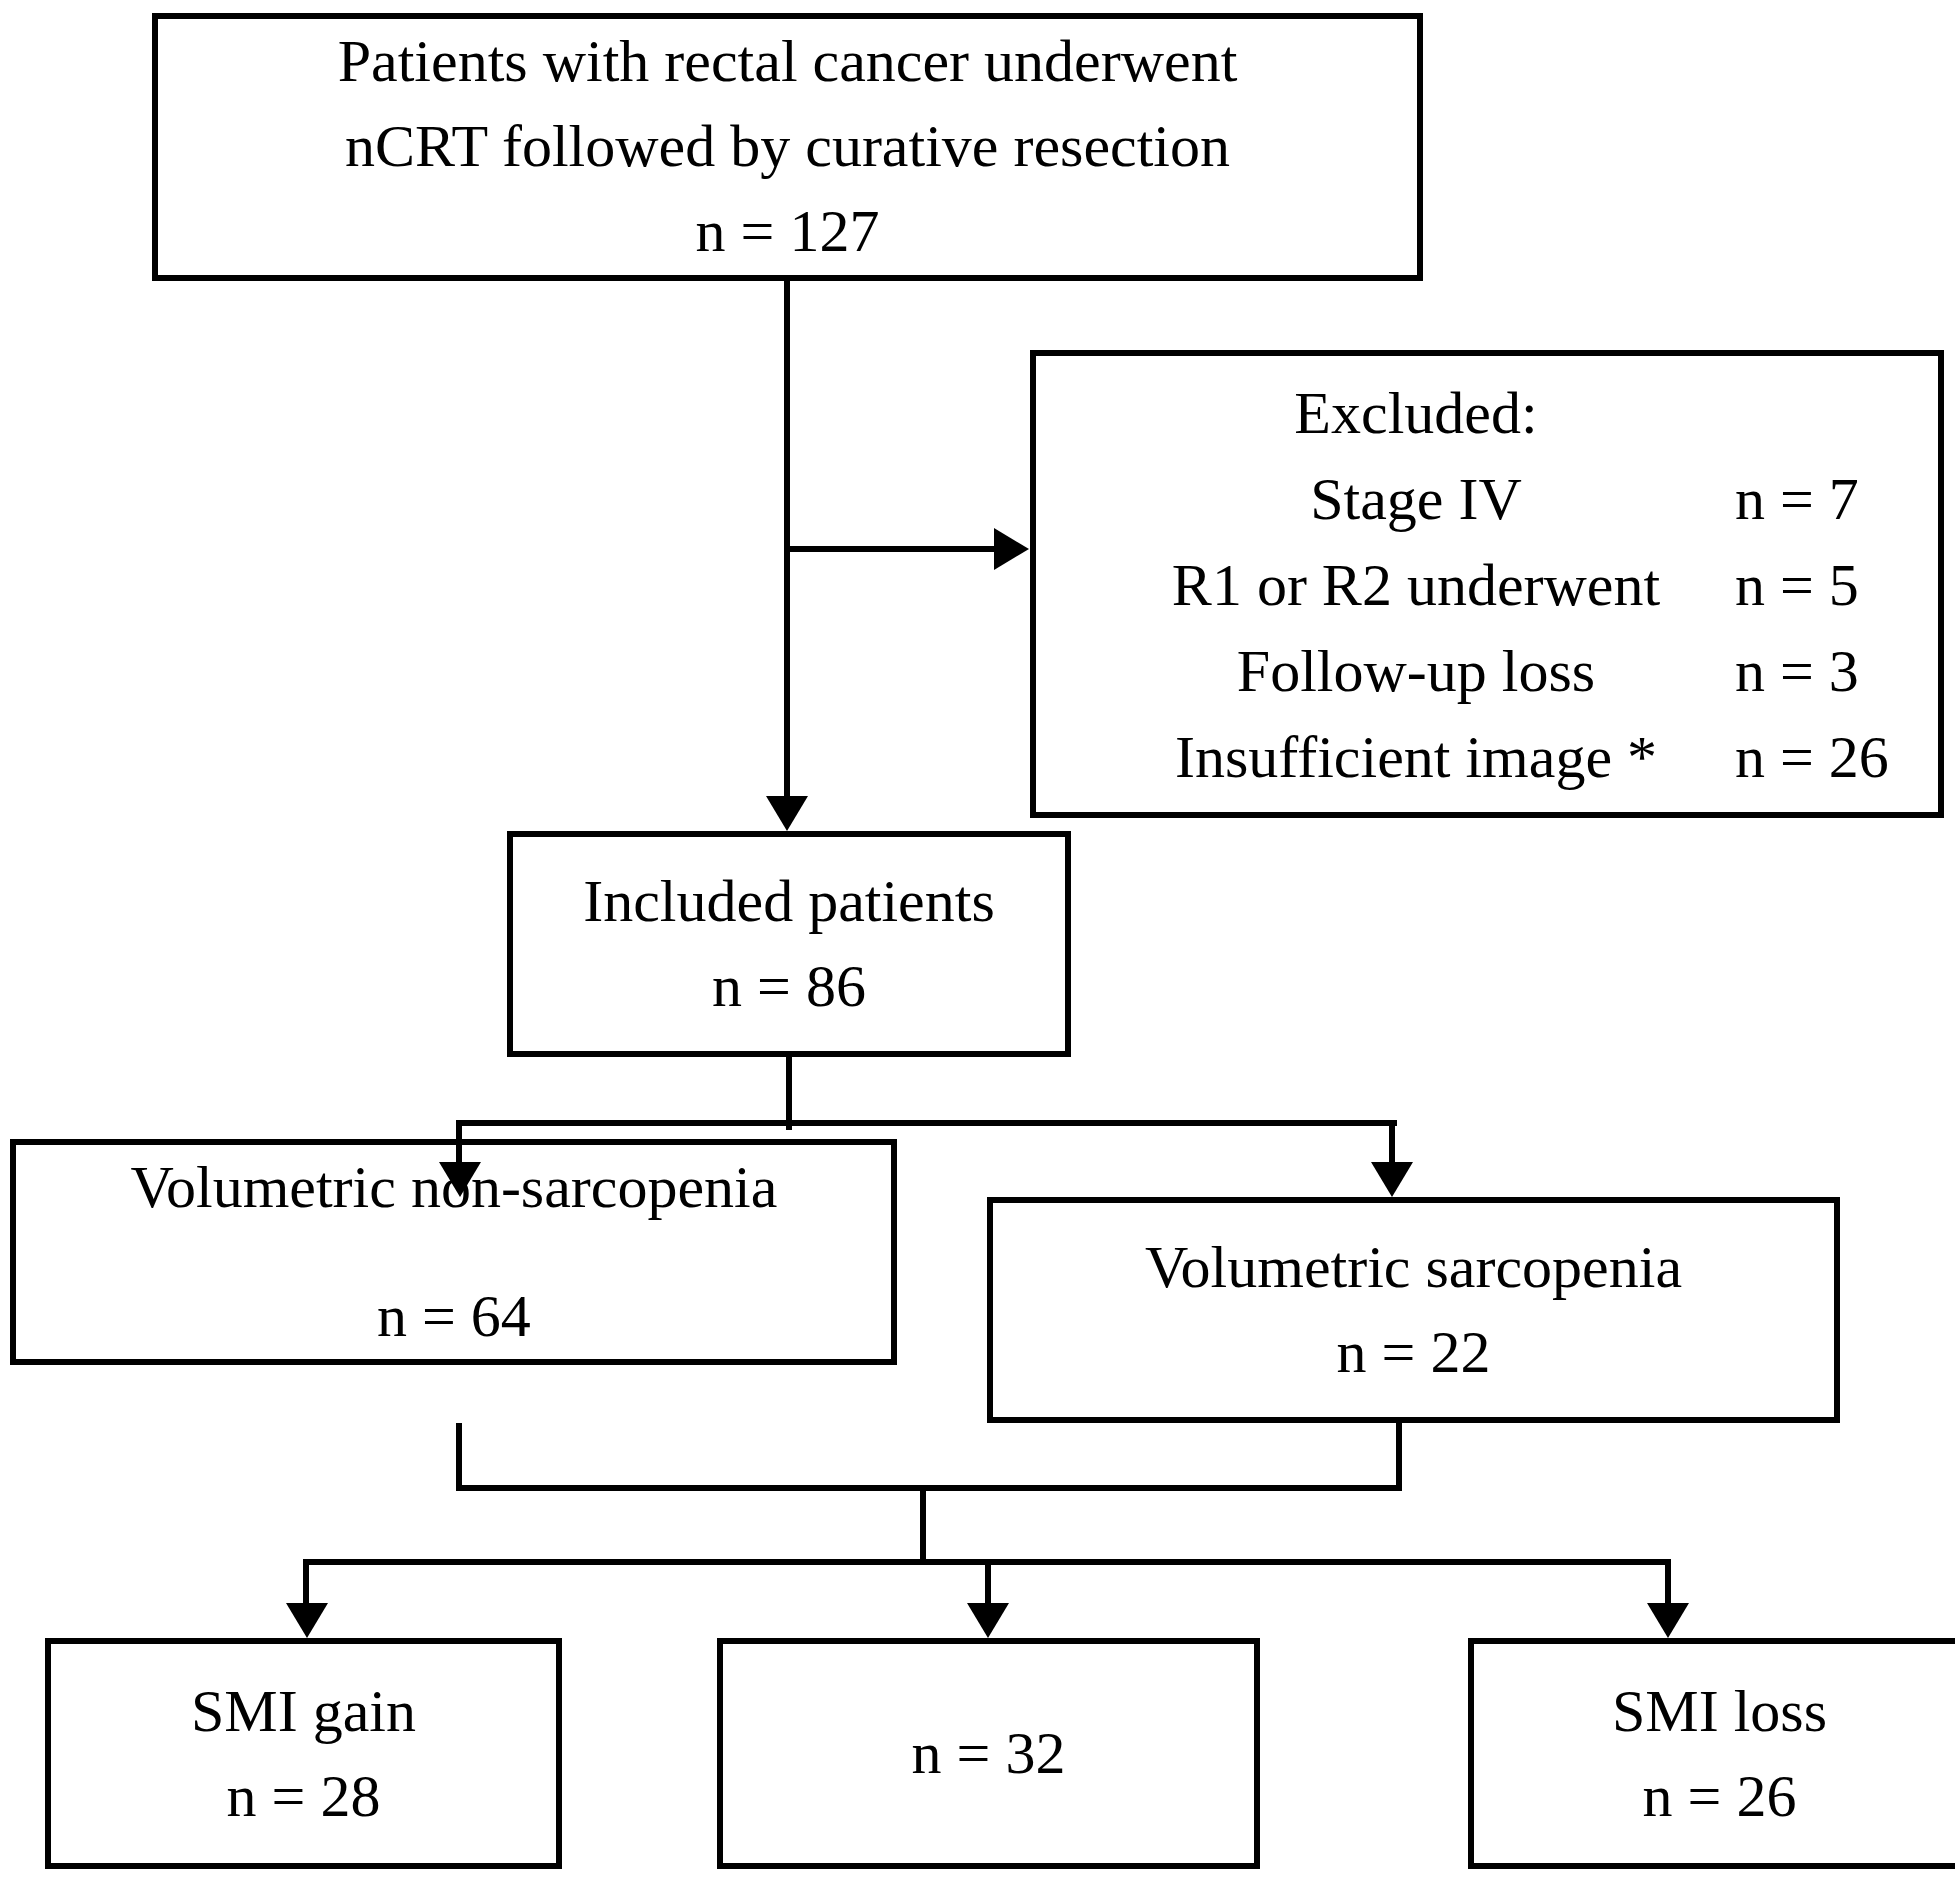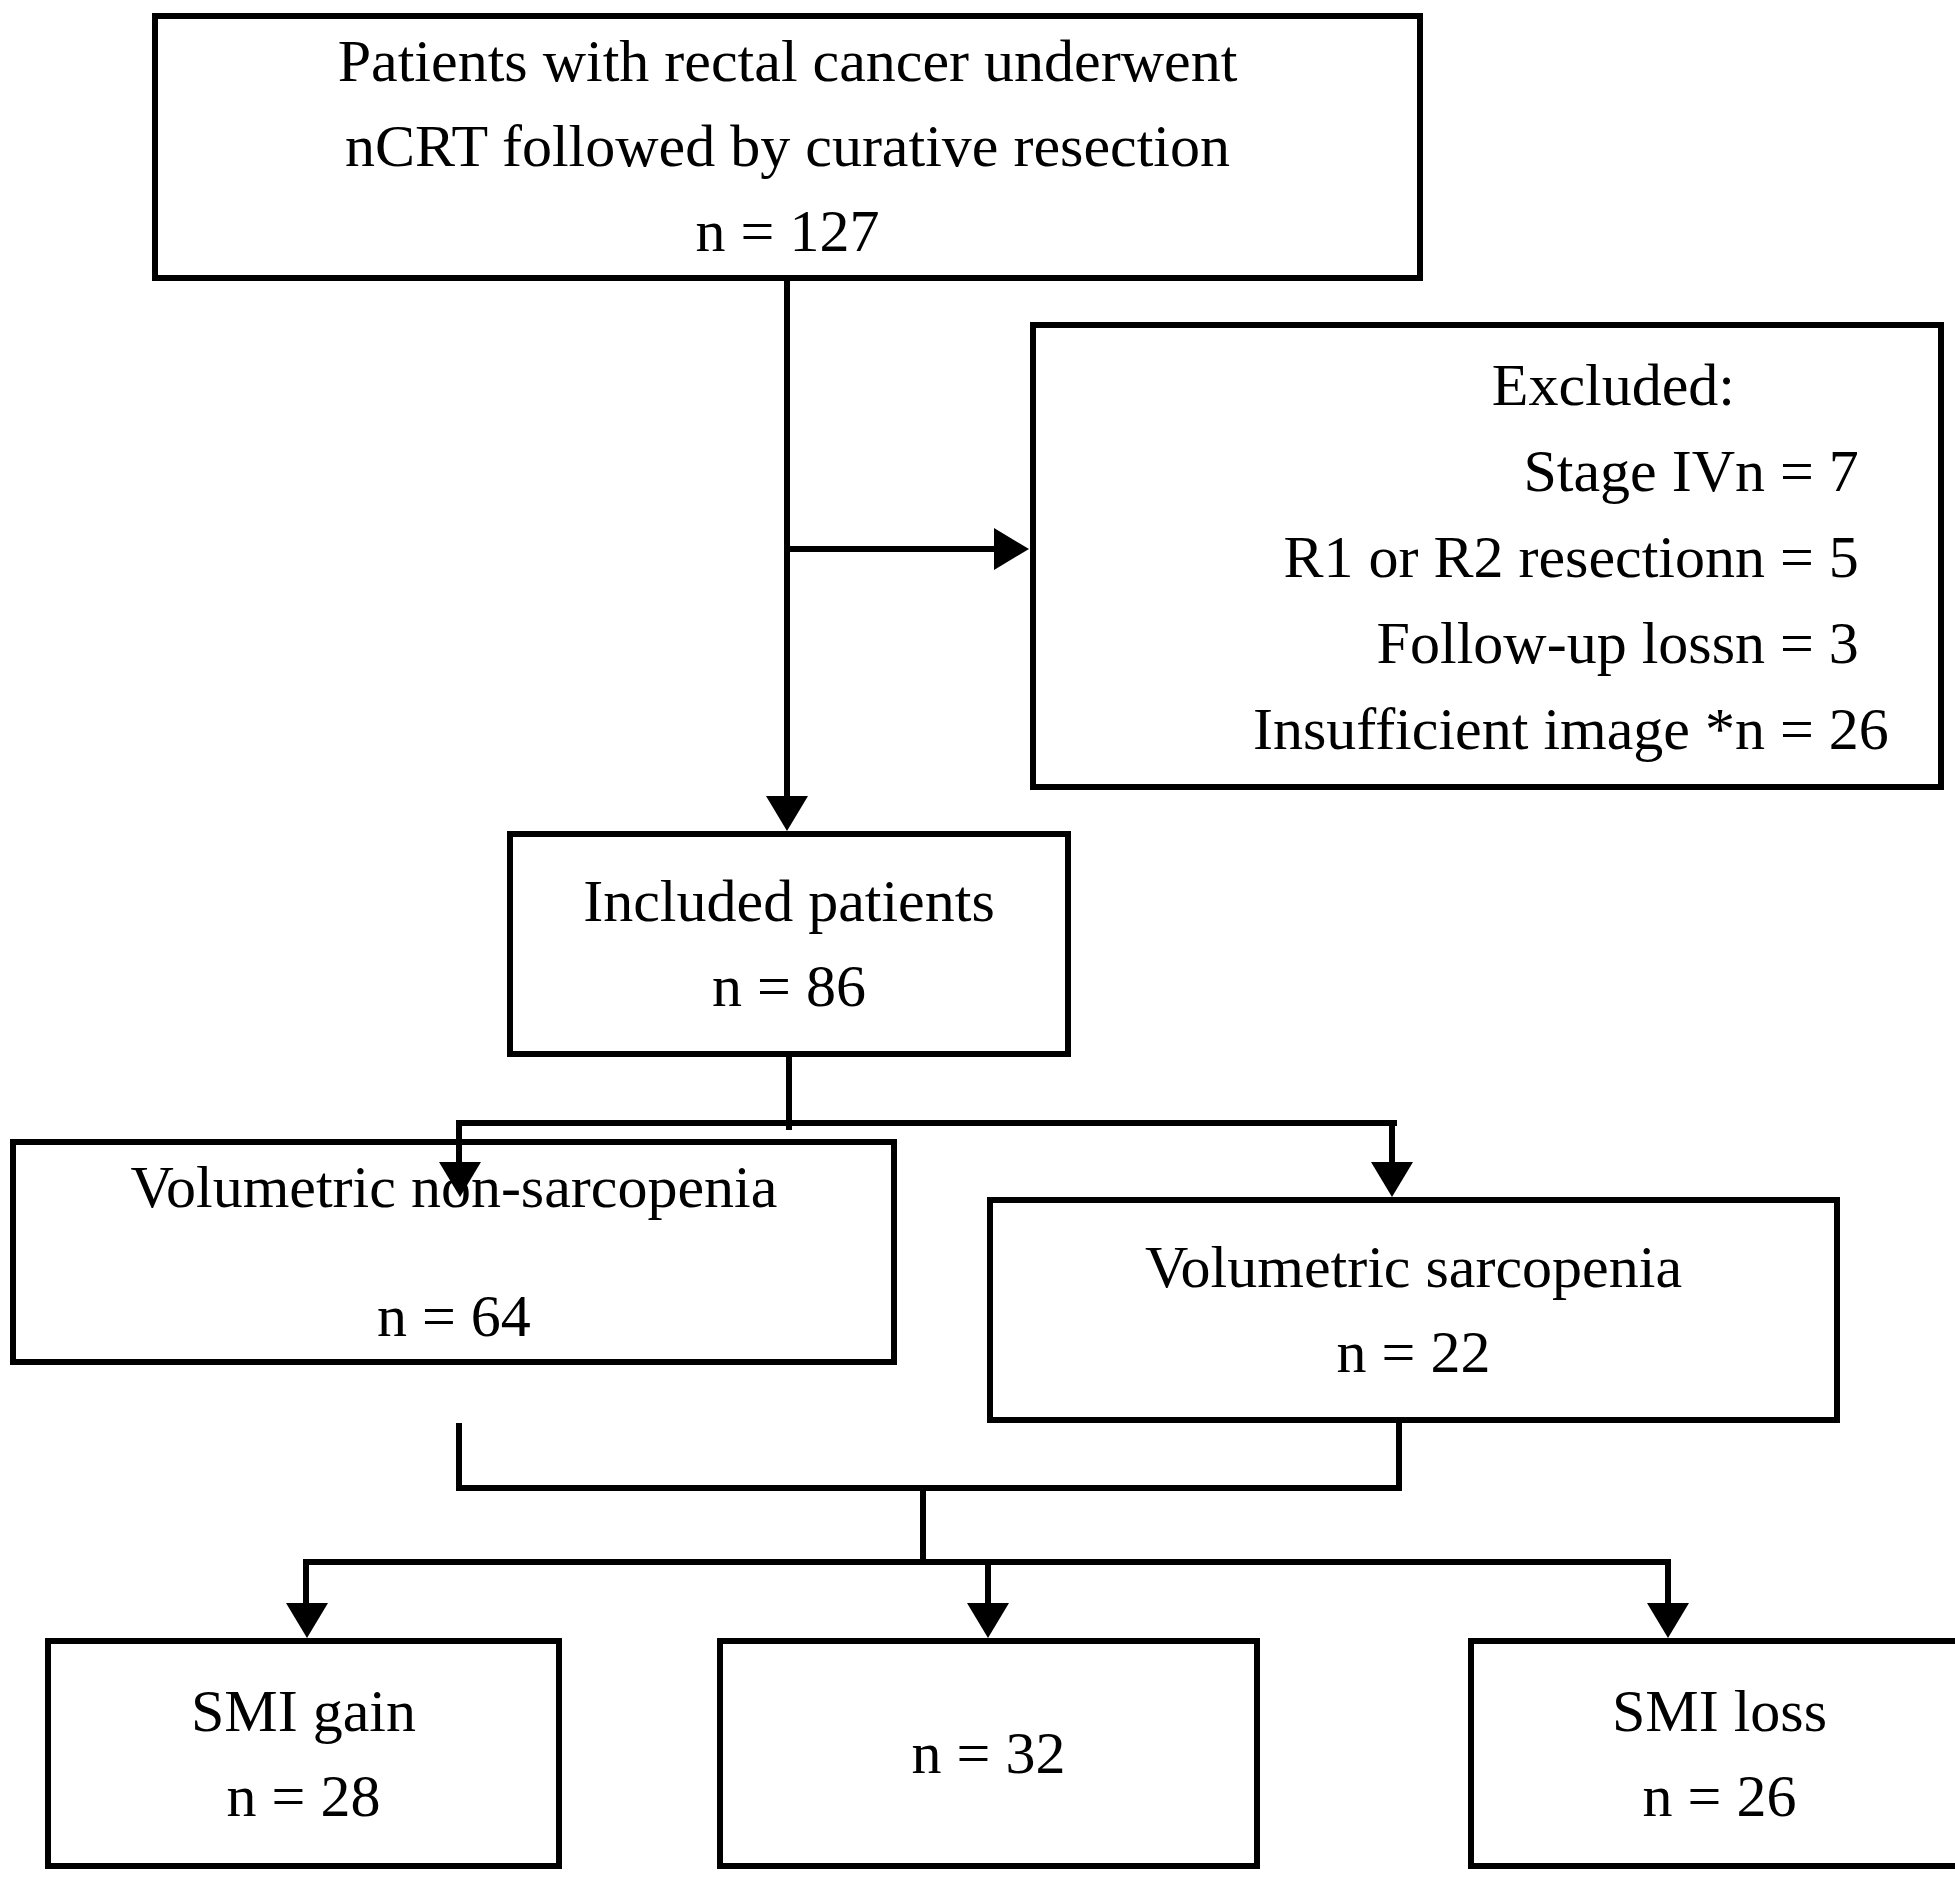--- a/index.html
+++ b/index.html
@@ -29,23 +29,24 @@
     text-align: center;
     font-size: 60px;
     line-height: 85px;
     white-space: nowrap;
   }
   .box span { display: block; }
   
   .box.excluded {
     justify-content: flex-start;
     align-items: stretch;
-    text-align: right;
+    text-align: center;
     padding: 14.4px 0 0 61px;
     line-height: 86px;
+    margin-top: 28px;
   }
   .exrow { display: flex; flex-direction: row; }
   .exlabel { width: 638px; flex: 0 0 638px; }
   .exvalue { flex: 0 0 auto; }
   .line {
     position: absolute;
     background: #000000;
   }
   .arr-down {
     position: absolute;
@@ -84,21 +85,21 @@
 
   <div class="box excluded" id="box-excluded">
     <div class="exrow">
       <span class="exlabel">Excluded:</span>
     </div>
     <div class="exrow">
       <span class="exlabel">Stage IV</span>
       <span class="exvalue">n = 7</span>
     </div>
     <div class="exrow">
-      <span class="exlabel">R1 or R2 resection</span>
+      <span class="exlabel">R1 or R2 underwent</span>
       <span class="exvalue">n = 5</span>
     </div>
     <div class="exrow">
       <span class="exlabel">Follow-up loss</span>
       <span class="exvalue">n = 3</span>
     </div>
     <div class="exrow">
       <span class="exlabel">Insufficient image *</span>
       <span class="exvalue">n = 26</span>
     </div>

